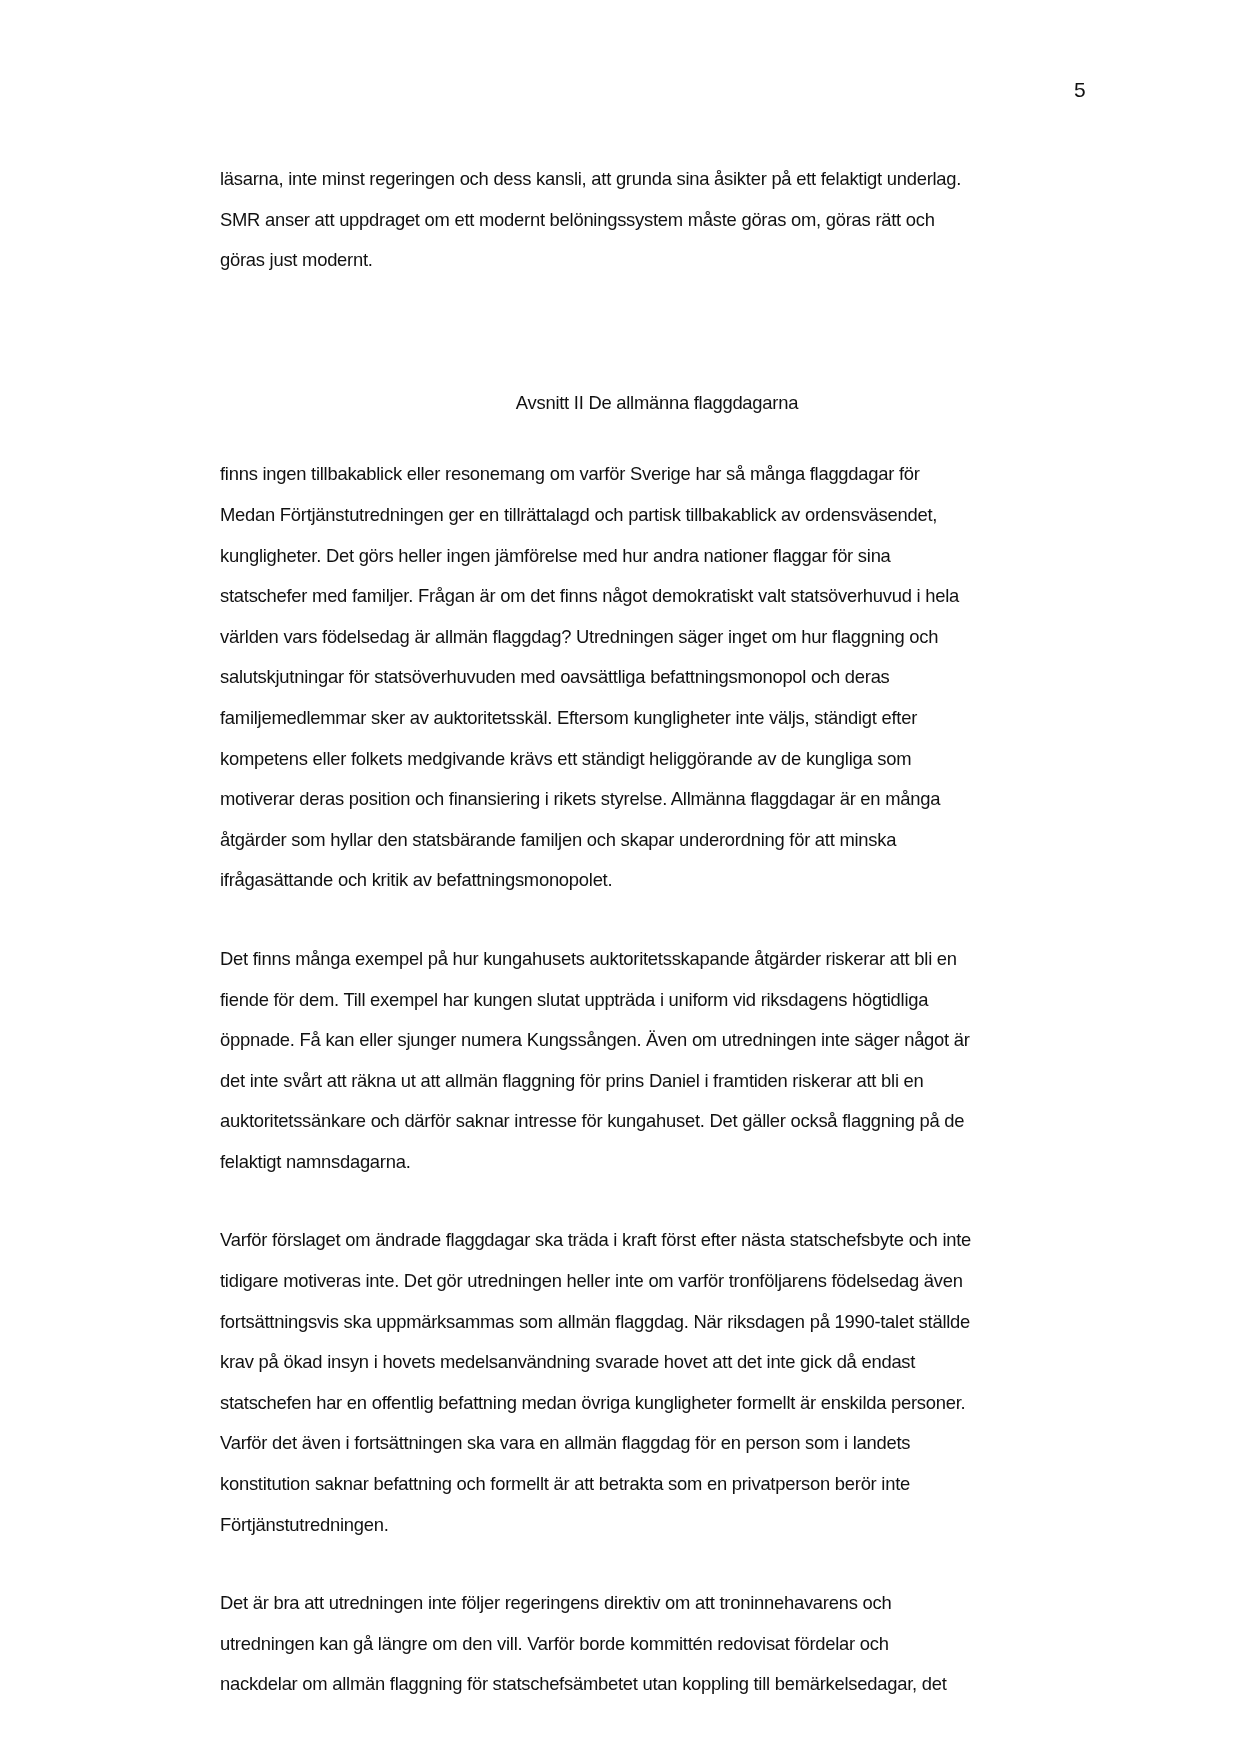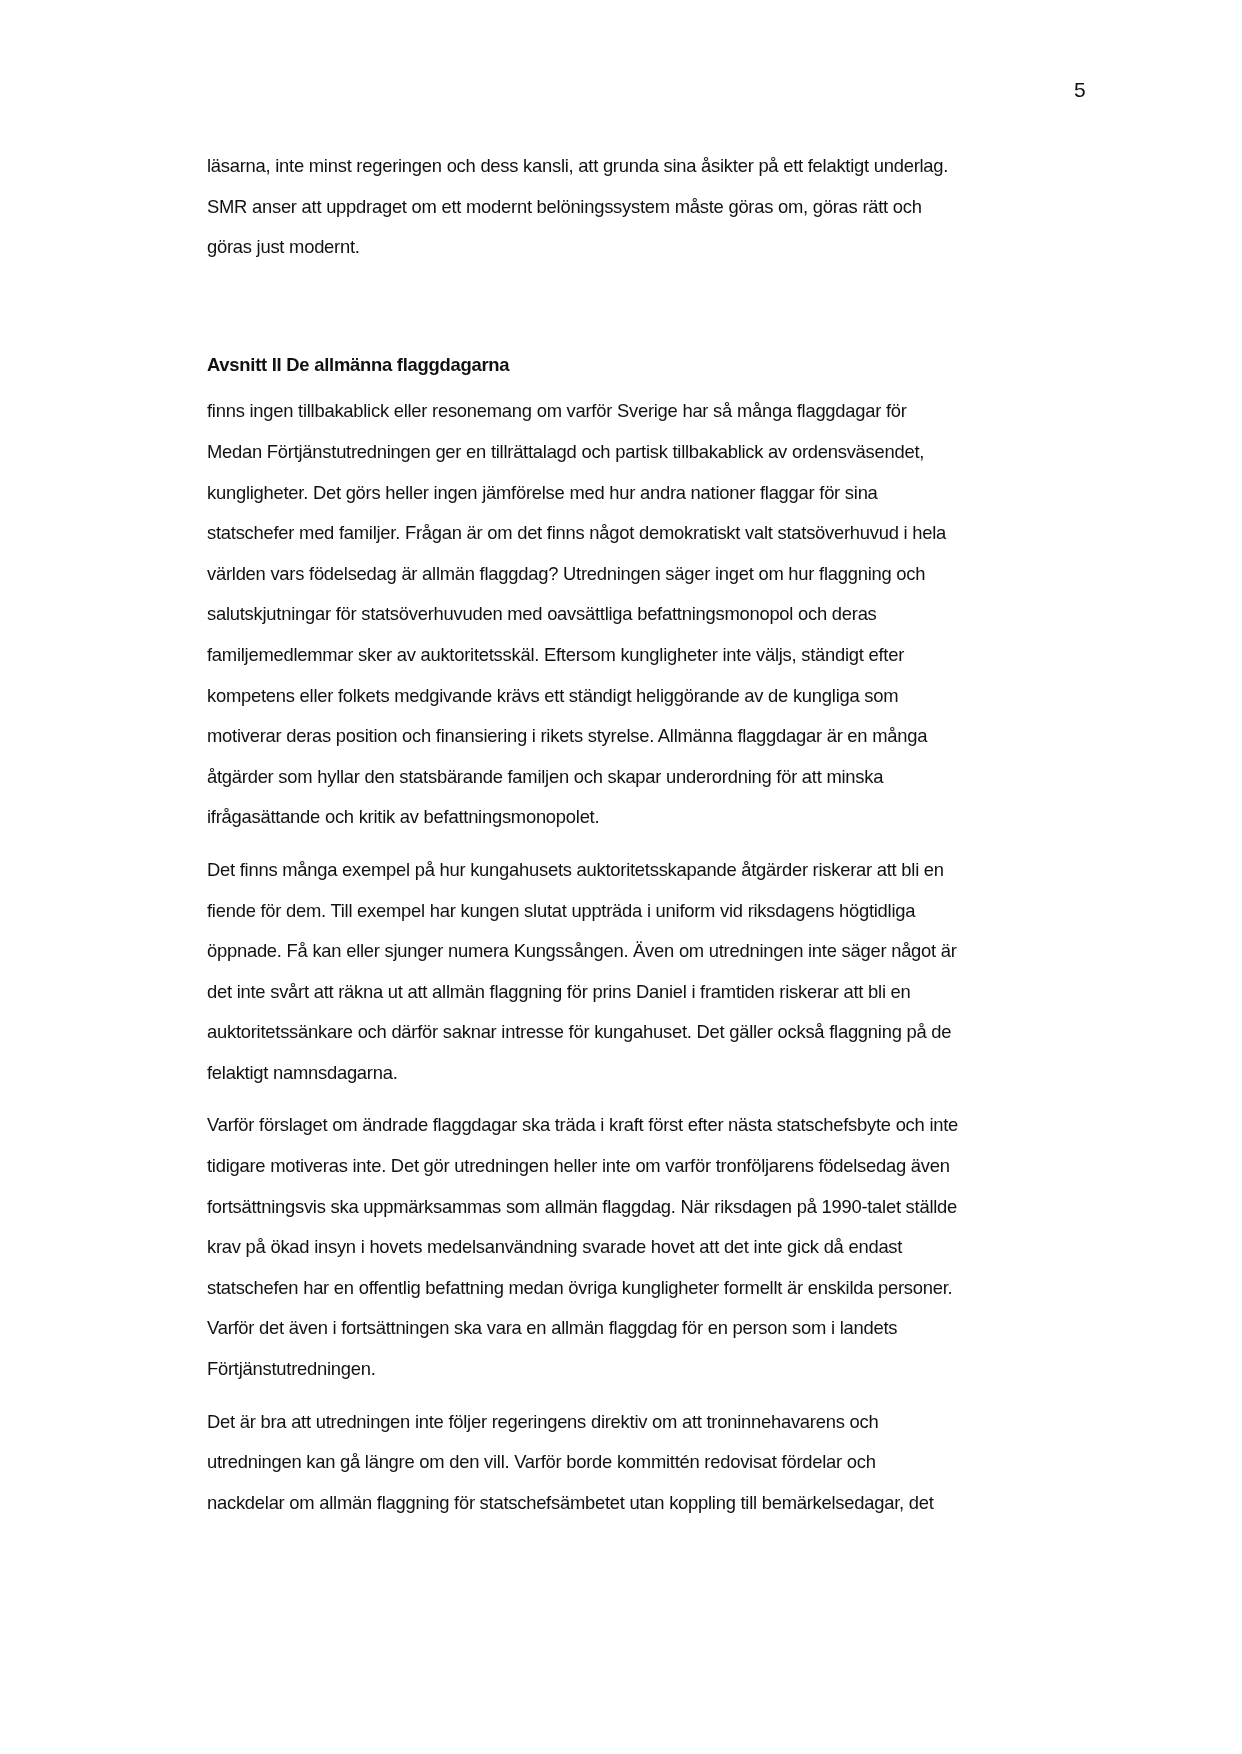--- a/index.html
+++ b/index.html
@@ -30,37 +30,38 @@
       font-size: 21px;
       line-height: 24px;
     }
     .content {
       position: absolute;
       left: 207px;
       top: 146px;
       width: 900px;
     }
     .para {
-      margin: 0;
+      margin: 13px;
       font-size: 18.4px;
       line-height: 40.6px;
       letter-spacing: -0.25px;
       white-space: nowrap;
     }
     .para .line {
       display: block;
     }
     .gap-small { height: 12px; }
     .gap-large { height: 77px; }
     .heading {
-      margin: 0;
-      font-weight: bold;
+      margin: 12px;
+      font-weight: normal;
       font-size: 18.4px;
       line-height: 40.6px;
       letter-spacing: -0.25px;
+      text-align: center;
     }
     .heading-gap { height: 6px; }
   </style>
 </head>
 <body>
 
 <div class="page">
 
   <div class="page-number">5</div>
 
@@ -105,20 +106,21 @@
 
     <div class="gap-small"></div>
 
     <p class="para">
       <span class="line">Varför förslaget om ändrade flaggdagar ska träda i kraft först efter nästa statschefsbyte och inte</span>
       <span class="line">tidigare motiveras inte. Det gör utredningen heller inte om varför tronföljarens födelsedag även</span>
       <span class="line">fortsättningsvis ska uppmärksammas som allmän flaggdag. När riksdagen på 1990-talet ställde</span>
       <span class="line">krav på ökad insyn i hovets medelsanvändning svarade hovet att det inte gick då endast</span>
       <span class="line">statschefen har en offentlig befattning medan övriga kungligheter formellt är enskilda personer.</span>
       <span class="line">Varför det även i fortsättningen ska vara en allmän flaggdag för en person som i landets</span>
+      <span class="line">konstitution saknar befattning och formellt är att betrakta som en privatperson berör inte</span>
       <span class="line">Förtjänstutredningen.</span>
     </p>
 
     <div class="gap-small"></div>
 
     <p class="para">
       <span class="line">Det är bra att utredningen inte följer regeringens direktiv om att troninnehavarens och</span>
       <span class="line">utredningen kan gå längre om den vill. Varför borde kommittén redovisat fördelar och</span>
       <span class="line">nackdelar om allmän flaggning för statschefsämbetet utan koppling till bemärkelsedagar, det</span>
     </p>

